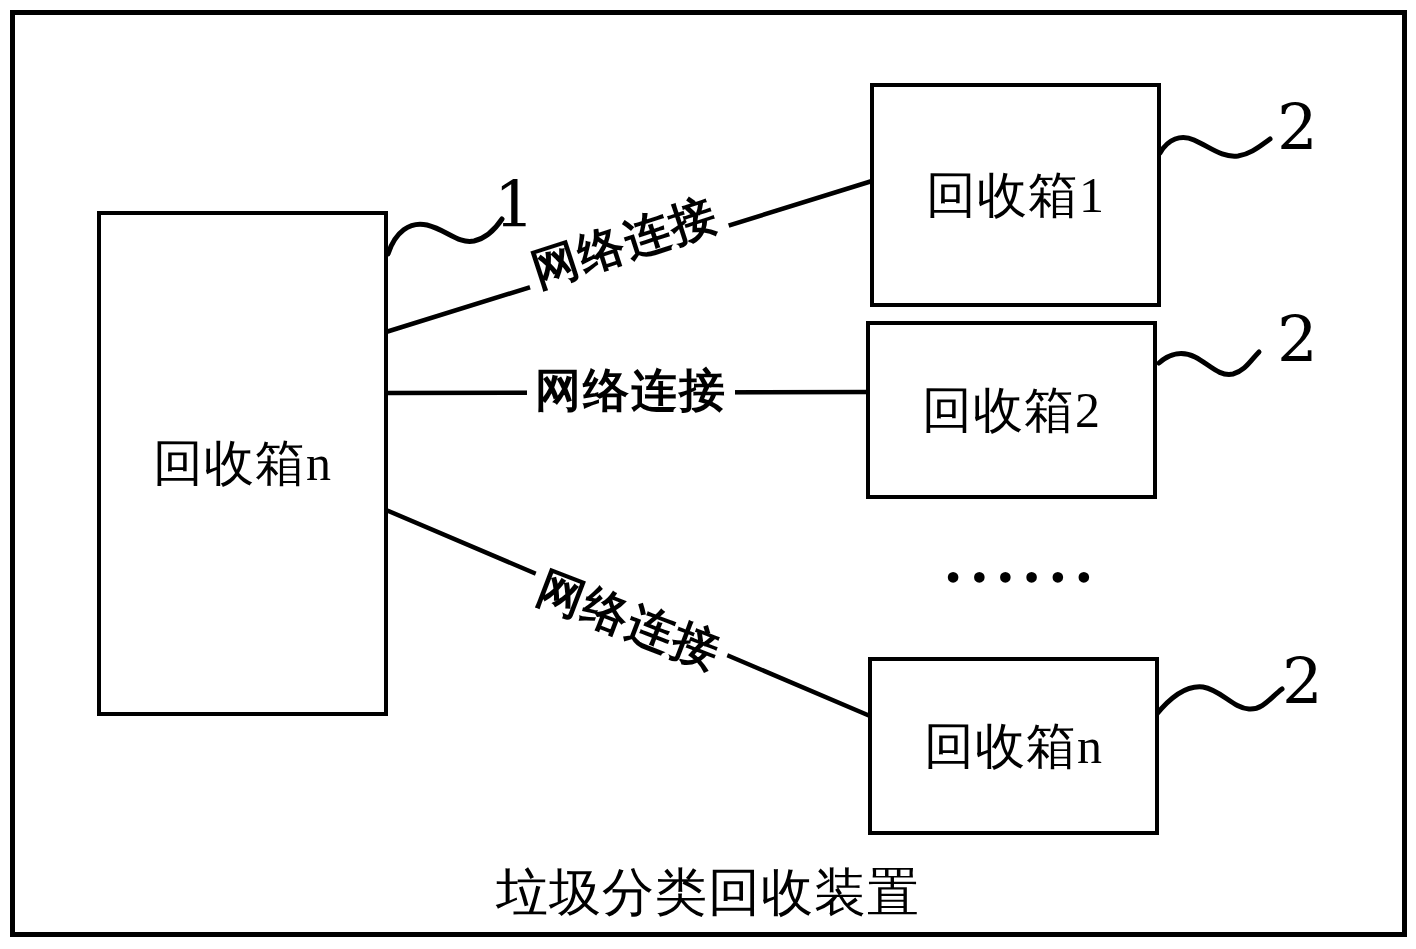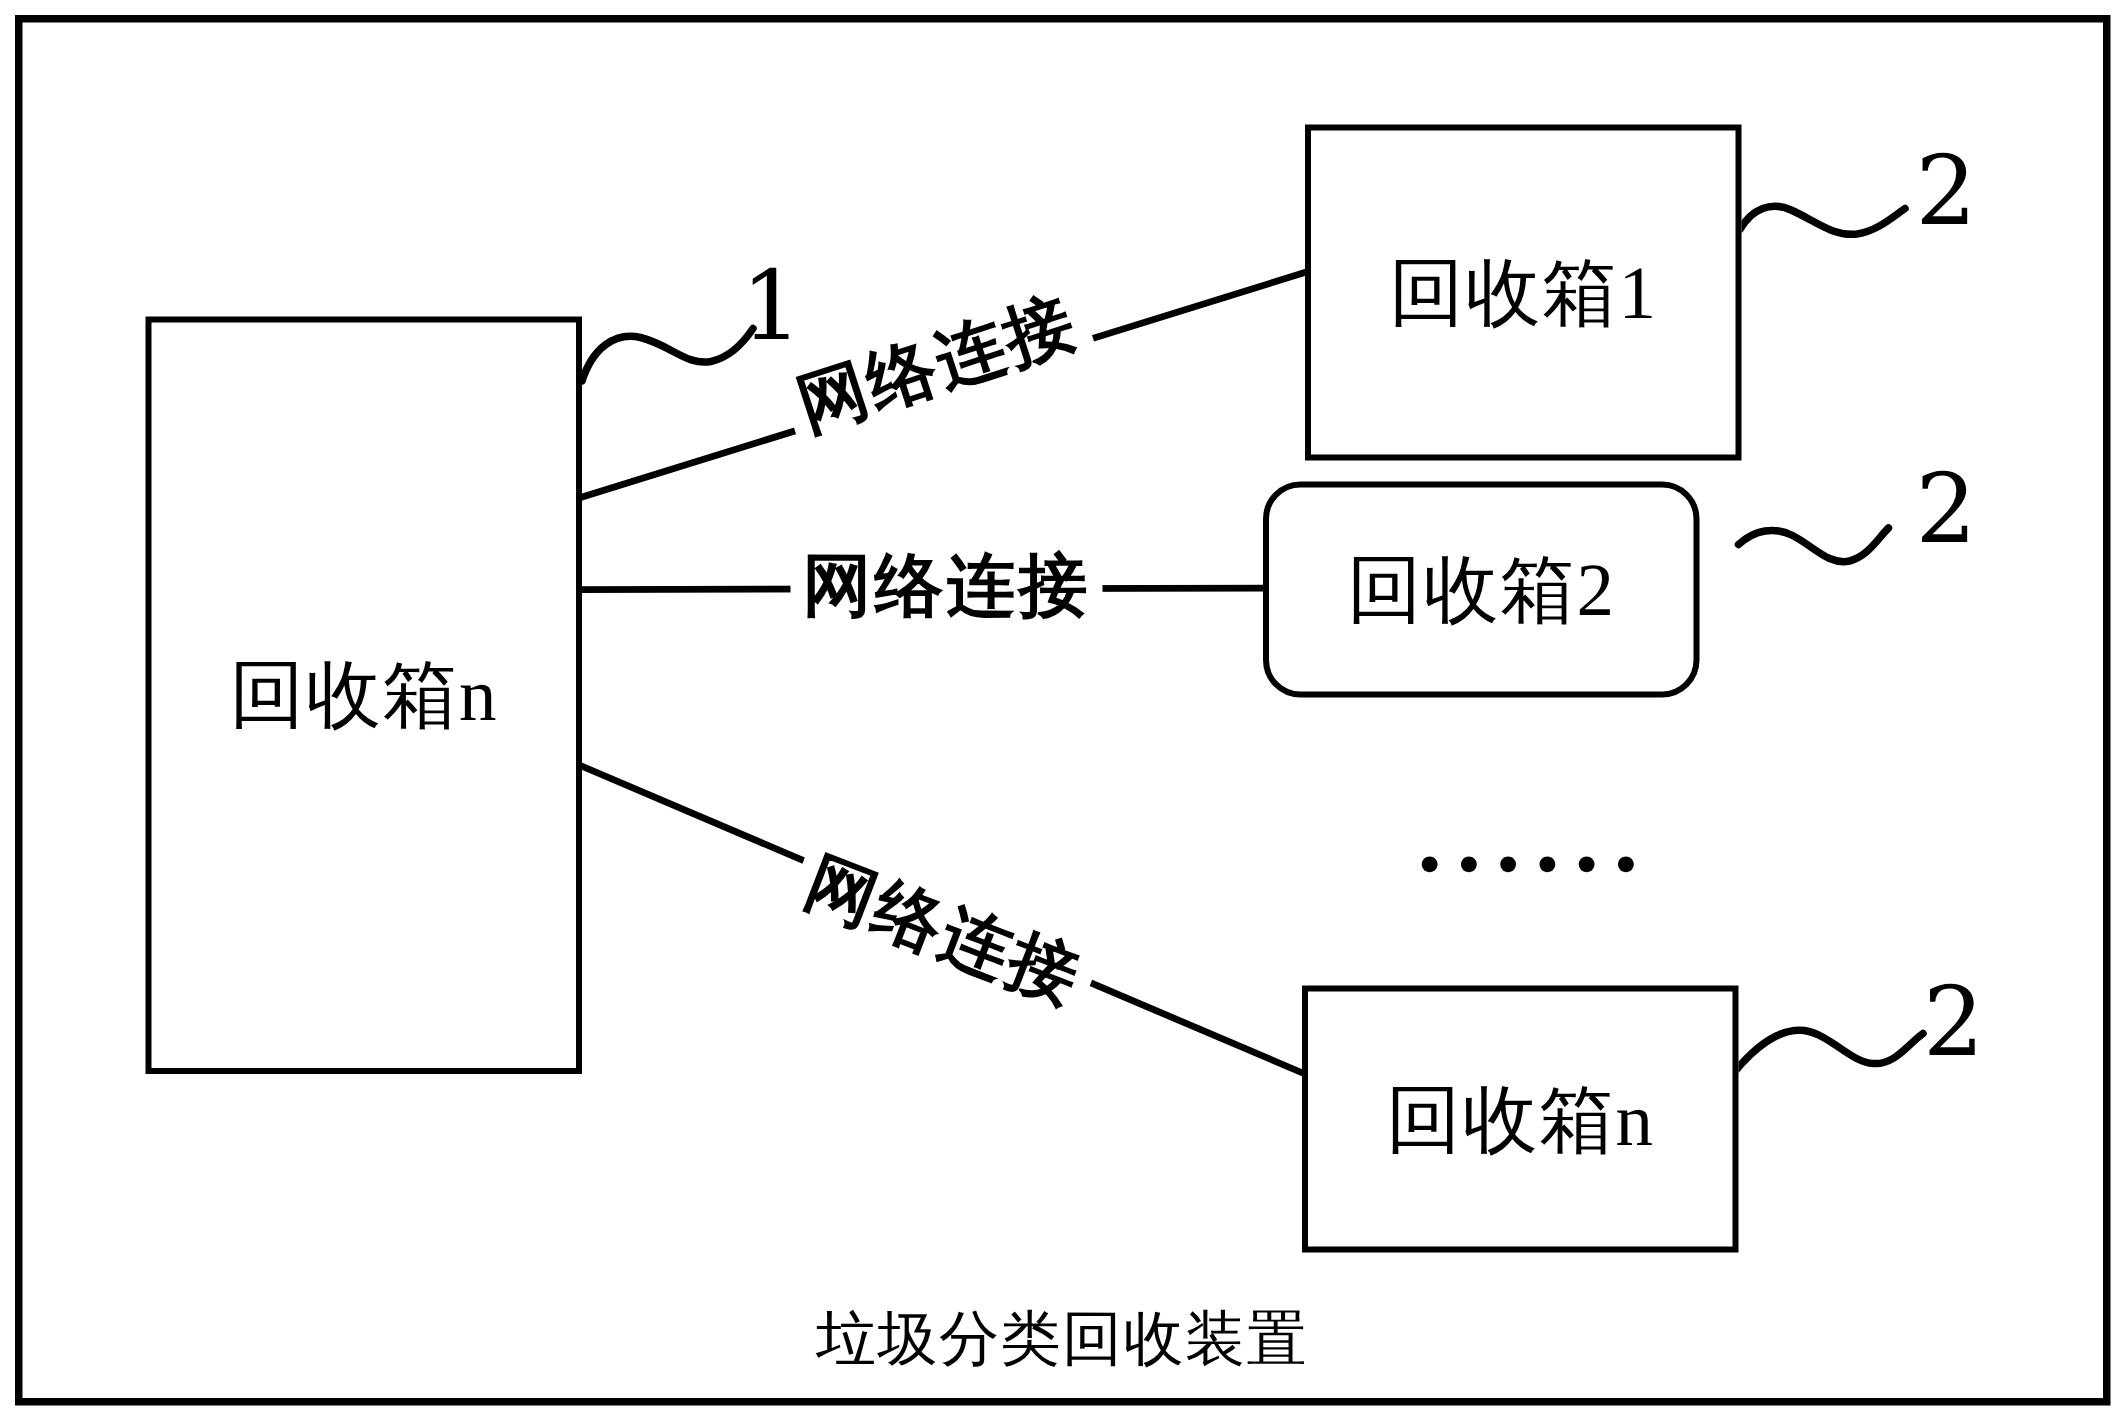--- a/index.html
+++ b/index.html
@@ -31,21 +31,21 @@
     border: 4px solid #000000;
     background: #ffffff;
     display: flex;
     align-items: center;
     justify-content: center;
     text-align: center;
     z-index: 2;
   }
   .controller-box { left: 97px; top: 211px; width: 291px; height: 505px; }
   .bin-box-1 { left: 870px; top: 83px;  width: 291px; height: 224px; }
-  .bin-box-2 { left: 842px; top: 321px; width: 291px; height: 144px; border-radius: 25px; }
+  .bin-box-2 { left: 866px; top: 321px; width: 291px; height: 178px; }
   .bin-box-n { left: 868px; top: 657px; width: 291px; height: 178px; justify-content: center; }
   .box-label {
     font-size: 50px;
     line-height: 65px;
     letter-spacing: 1px;
     white-space: nowrap;
   }
   .net-label {
     position: absolute;
     z-index: 3;
@@ -81,21 +81,21 @@
     font-weight: bold;
     letter-spacing: 7px;
     white-space: nowrap;
   }
   .figure-caption {
     position: absolute;
     z-index: 2;
     left: 0; top: 864px;
     width: 100%;
     text-align: center;
-    font-size: 40px;
+    font-size: 52px;
     line-height: 58px;
     letter-spacing: 1px;
   }
 </style>
 </head>
 <body>
 
 <div class="canvas">
 
   <div class="outer-border"></div>

